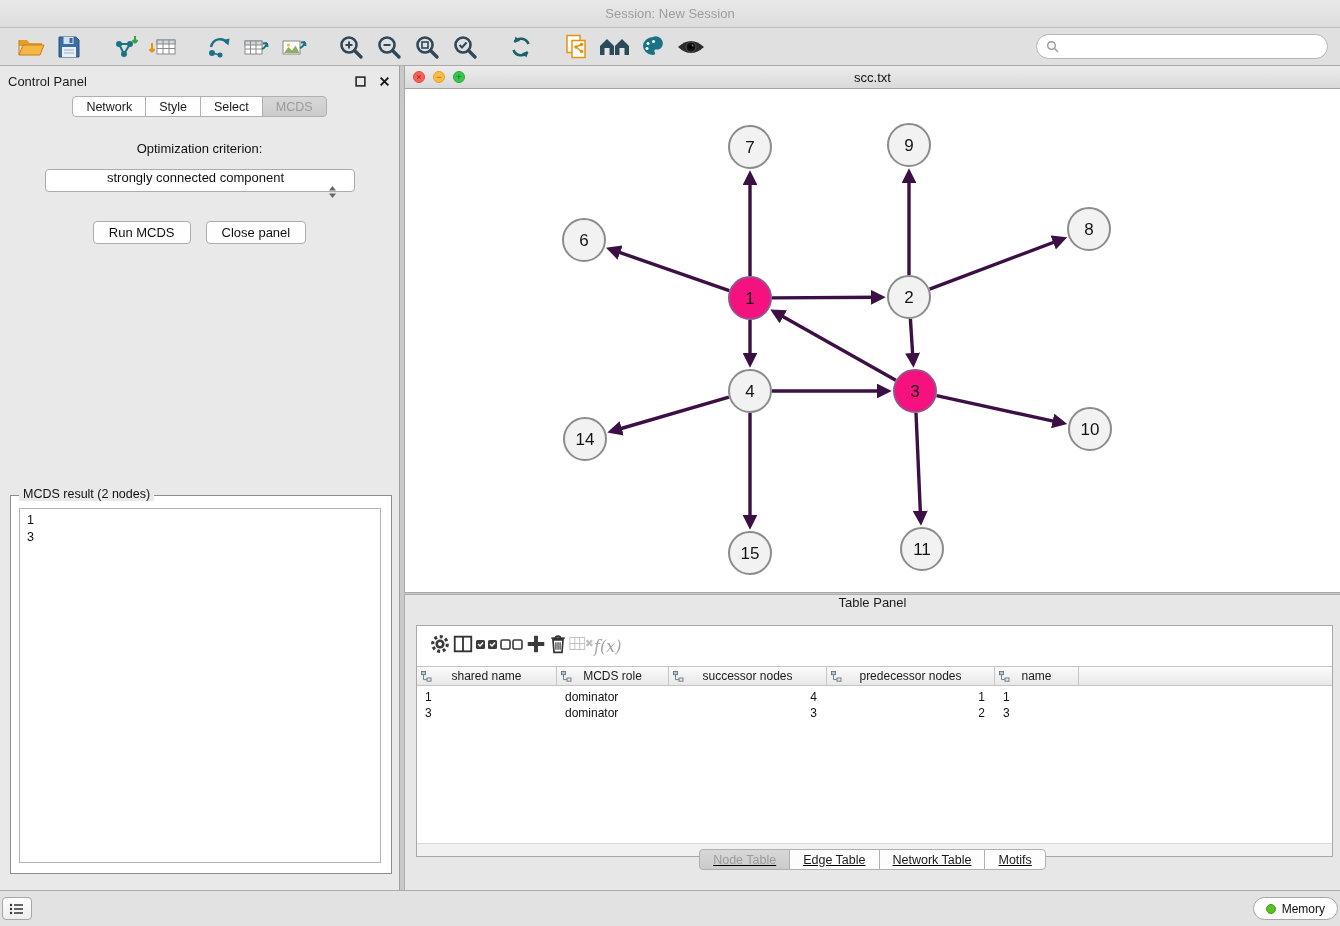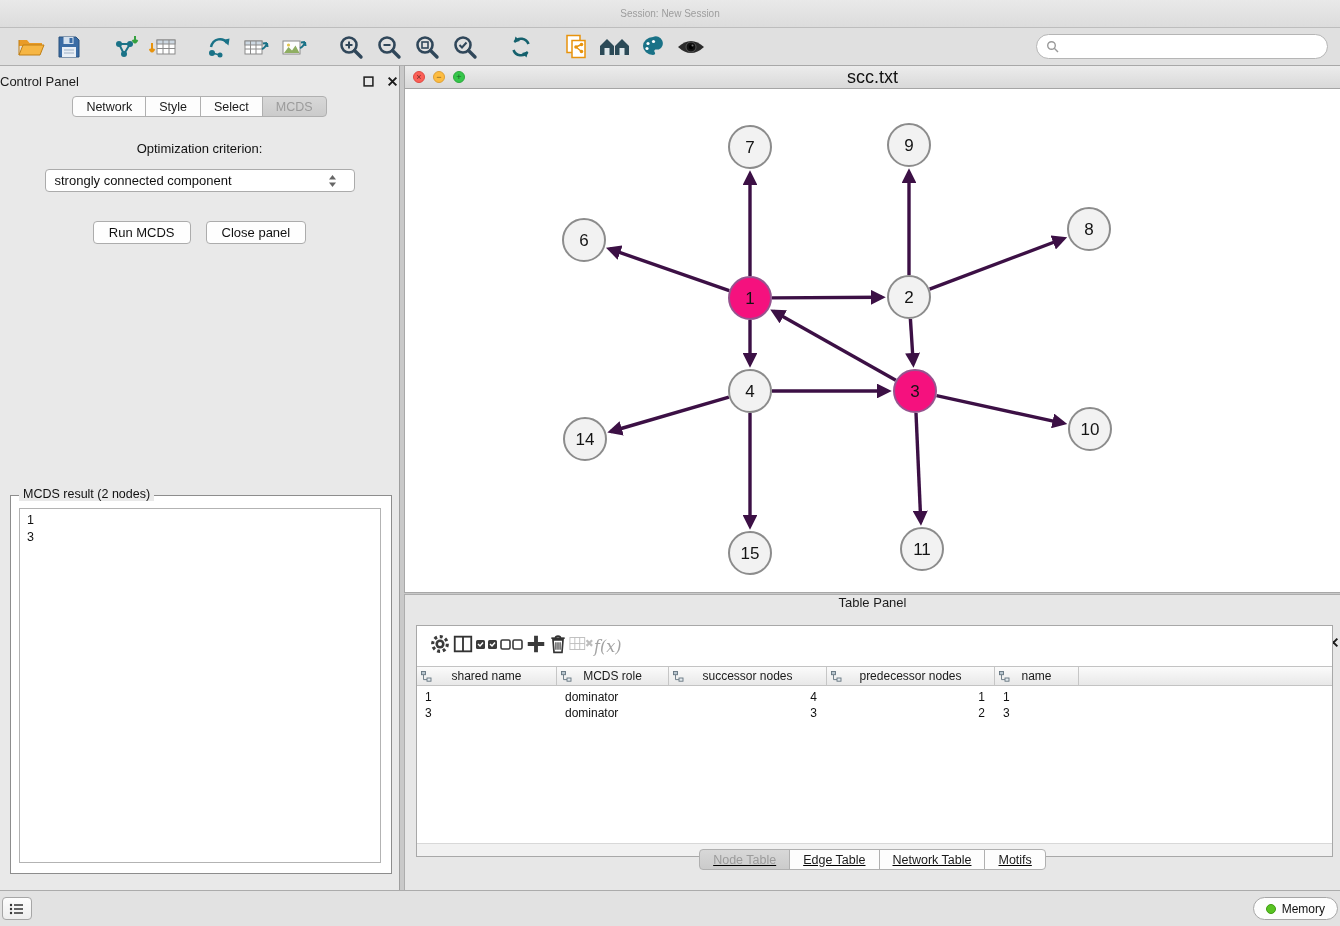--- a/index.html
+++ b/index.html
@@ -1,54 +1,54 @@
 <!DOCTYPE html>
 <html><head>
 <meta charset="utf-8">
 <style>
   *{margin:0;padding:0;box-sizing:border-box;}
   html,body{width:1340px;height:926px;}
   body{background:#c9c9c9;font-family:"Liberation Sans","DejaVu Sans",sans-serif;overflow:hidden;position:relative;}
 
   
   .titlebar{position:absolute;left:0;top:0;width:100%;height:28px;background:linear-gradient(#e9e9e9,#dcdcdc);border-bottom:1px solid #bdbdbd;display:flex;align-items:center;justify-content:center;}
-  .titlebar span{font-size:10px;color:#9d9d9d;}
+  .titlebar span{font-size:13px;color:#9d9d9d;}
 
   .toolbar{position:absolute;left:0;top:28px;width:100%;height:38px;background:#e0e0e0;border-bottom:1px solid #aeaeae;display:flex;align-items:center;padding:0 12px;}
   .tool-btn{width:38px;height:32px;display:flex;align-items:center;justify-content:center;flex:none;}
   .tool-gap{width:18px;flex:none;}
   .toolbar-search{margin-left:auto;width:292px;height:25px;background:#fff;border:1px solid #b5b5b5;border-radius:13px;display:flex;align-items:center;padding:0 9px;gap:5px;flex:none;}
   .toolbar-search input{border:none;outline:none;flex:1;font-size:13px;font-family:inherit;background:transparent;color:#222;}
 
   
   .seg{display:flex;justify-content:center;}
   .seg-btn{height:21px;display:flex;align-items:center;padding:0 13px;font-size:12.5px;color:#1a1a1a;background:#fdfdfd;border:1px solid #b0b0b0;margin-left:-1px;white-space:nowrap;}
   .seg-btn:first-child{border-radius:4px 0 0 4px;margin-left:0;}
   .seg-btn:last-child{border-radius:0 4px 4px 0;}
   .seg-btn.selected{background:linear-gradient(#d8d8d8,#cbcbcb);color:#9b9b9b;}
 
   
   .control-panel{position:absolute;left:0;top:66px;width:400px;height:824px;background:#e9e9e9;border-right:1px solid #9f9f9f;}
-  .panel-header{height:30px;display:flex;align-items:center;padding:0 0;gap:26px;}
+  .panel-header{height:30px;display:flex;align-items:center;padding:0 8px;gap:26px;}
   .panel-title{font-size:13px;color:#1c1c1c;}
   .panel-header-icons{margin-left:auto;display:flex;gap:11px;align-items:center;}
   .win-icon{width:13px;height:13px;display:flex;align-items:center;justify-content:center;}
   .opt-label{margin-top:24px;text-align:center;font-size:13px;color:#111;}
-  .dropdown{margin:13px auto 16px;width:310px;height:23px;background:#fff;border:1px solid #ababab;border-radius:4px;display:flex;align-items:center;padding:0 17px 0 9px;font-size:13px;color:#111;}
+  .dropdown{margin:13px auto 16px;width:310px;height:23px;background:#fff;border:1px solid #ababab;border-radius:4px;display:flex;align-items:center;padding:0 17px 0 9px;font-size:13px;color:#111;flex-direction:column;}
   .dd-arrows{margin-left:auto;flex:none;}
   .btn-row{margin-top:29px;display:flex;justify-content:center;gap:15px;}
   .push-btn{height:23px;padding:0 15px;background:#fefefe;border:1px solid #acacac;border-radius:4px;font-size:13px;color:#111;display:flex;align-items:center;}
   .result-box{position:absolute;left:10px;top:429px;width:382px;height:379px;background:#fff;border:1px solid #8d8d8d;}
   .result-legend{position:absolute;top:-9px;left:8px;background:#e9e9e9;padding:0 4px;font-size:12.5px;color:#111;}
   .result-list{position:absolute;left:8px;top:12px;right:10px;bottom:10px;border:1px solid #b3b3b3;background:#fff;padding:3px 7px;font-size:12.5px;color:#111;line-height:17px;overflow:hidden;}
 
   
   .network-window{position:absolute;left:405px;top:66px;width:935px;height:526px;background:#fff;box-shadow:0 0 0 1px #a8a8a8;}
   .nw-titlebar{height:23px;background:linear-gradient(#ececec,#d9d9d9);border-bottom:1px solid #a5a5a5;display:flex;align-items:center;justify-content:center;position:relative;}
-  .nw-title{font-size:18px;color:#111;}
+  .nw-title{font-size:13px;color:#111;}
   .traffic{position:absolute;left:8px;top:0;height:100%;display:flex;align-items:center;gap:8px;}
   .tl{width:12px;height:12px;border-radius:50%;display:flex;align-items:center;justify-content:center;font-size:9px;color:rgba(0,0,0,0.55);line-height:1;}
   .tl.red{background:#fc5f57;border:1px solid #dd4a43;}
   .tl.yellow{background:#fdbc40;border:1px solid #dda036;}
   .tl.green{background:#35c64a;border:1px solid #2ca83e;}
   .nw-canvas{position:absolute;left:0;top:23px;right:0;bottom:0;background:#fff;overflow:hidden;}
 
   
   .table-panel{position:absolute;left:405px;top:595px;width:935px;height:295px;background:#e7e7e7;box-shadow:0 0 0 1px #adadad;}
   .tp-inner{position:absolute;left:11px;top:30px;right:7px;height:232px;background:#fff;border:1px solid #a8a8a8;}

